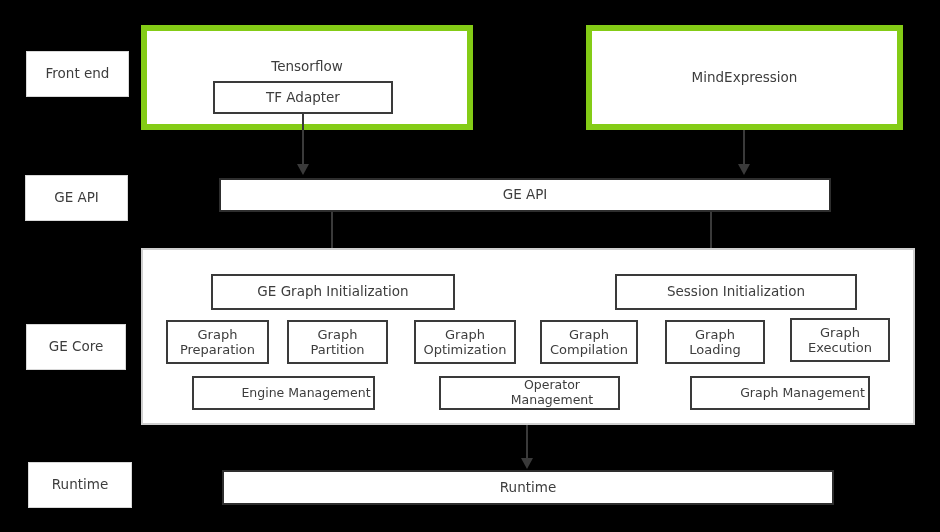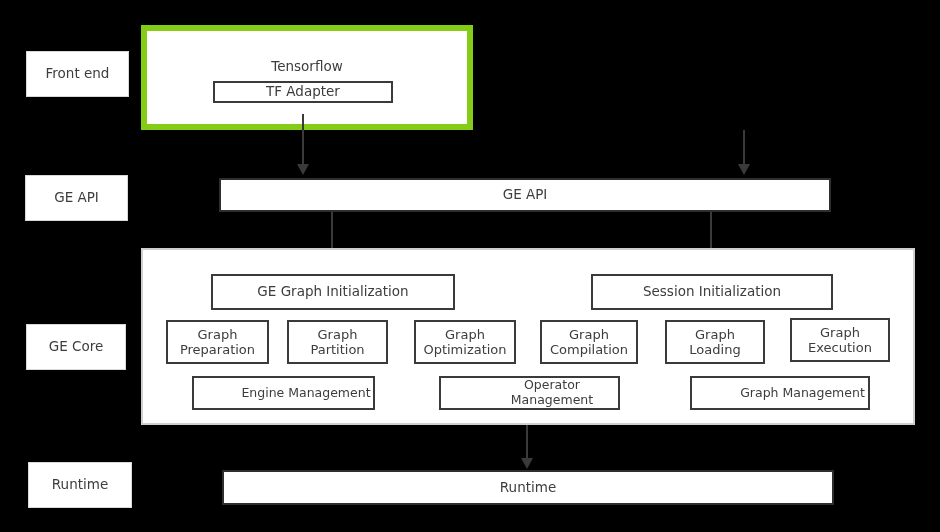--- a/index.html
+++ b/index.html
@@ -103,42 +103,45 @@
 
   <div class="box rail-label" style="left:25px;  top:175px; width:103px; height:46px;">GE API</div>
 
   <div class="box rail-label" style="left:26px;  top:324px; width:100px; height:46px;">GE Core</div>
 
   <div class="box rail-label" style="left:28px;  top:462px; width:104px; height:46px;">Runtime</div>
 
   <div class="box frame" style="left:141px; top:25px; width:332px; height:105px;">
     <span class="frame-title">Tensorflow</span>
   </div>
-  <div class="box sub" style="left:213px; top:81px; width:180px; height:22px; font-size:13.5px;">TF Adapter</div>
+  <div class="box sub" style="left:213px; top:81px; width:180px; height:33px; font-size:13.5px;">TF Adapter</div>
 
+  <div class="box frame centered" style="left:586px; top:25px; width:317px; height:105px;">
+    <span class="frame-title">MindExpression</span>
+  </div>
 
   <div class="conn vline" style="left:302px; top:114px; height:52px;"></div>
   <div class="arrowhead" style="left:297px; top:164px;"></div>
 
   <div class="conn vline" style="left:743px; top:130px; height:36px;"></div>
   <div class="arrowhead" style="left:738px; top:164px;"></div>
 
   <div class="box bar" style="left:219px; top:178px; width:612px; height:34px;">GE API</div>
 
   <div class="conn vline" style="left:331px; top:212px; height:50px;"></div>
   <div class="arrowhead" style="left:326px; top:260px;"></div>
 
   <div class="conn vline" style="left:710px; top:212px; height:50px;"></div>
   <div class="arrowhead" style="left:705px; top:260px;"></div>
 
   <div class="box core-frame" style="left:141px; top:248px; width:774px; height:177px;"></div>
 
   <div class="box sub" style="left:211px; top:274px; width:244px; height:36px; font-size:13.5px;">GE Graph Initialization</div>
 
-  <div class="box sub" style="left:591px; top:274px; width:242px; height:36px; font-size:13.5px;">Session Initialization</div>
+  <div class="box sub" style="left:615px; top:274px; width:242px; height:36px; font-size:13.5px;">Session Initialization</div>
 
   <div class="box sub" style="left:166px; top:320px; width:103px; height:44px;">Graph
 Preparation</div>
 
   <div class="box sub" style="left:287px; top:320px; width:101px; height:44px;">Graph
 Partition</div>
 
   <div class="box sub" style="left:414px; top:320px; width:102px; height:44px;">Graph
 Optimization</div>
 

